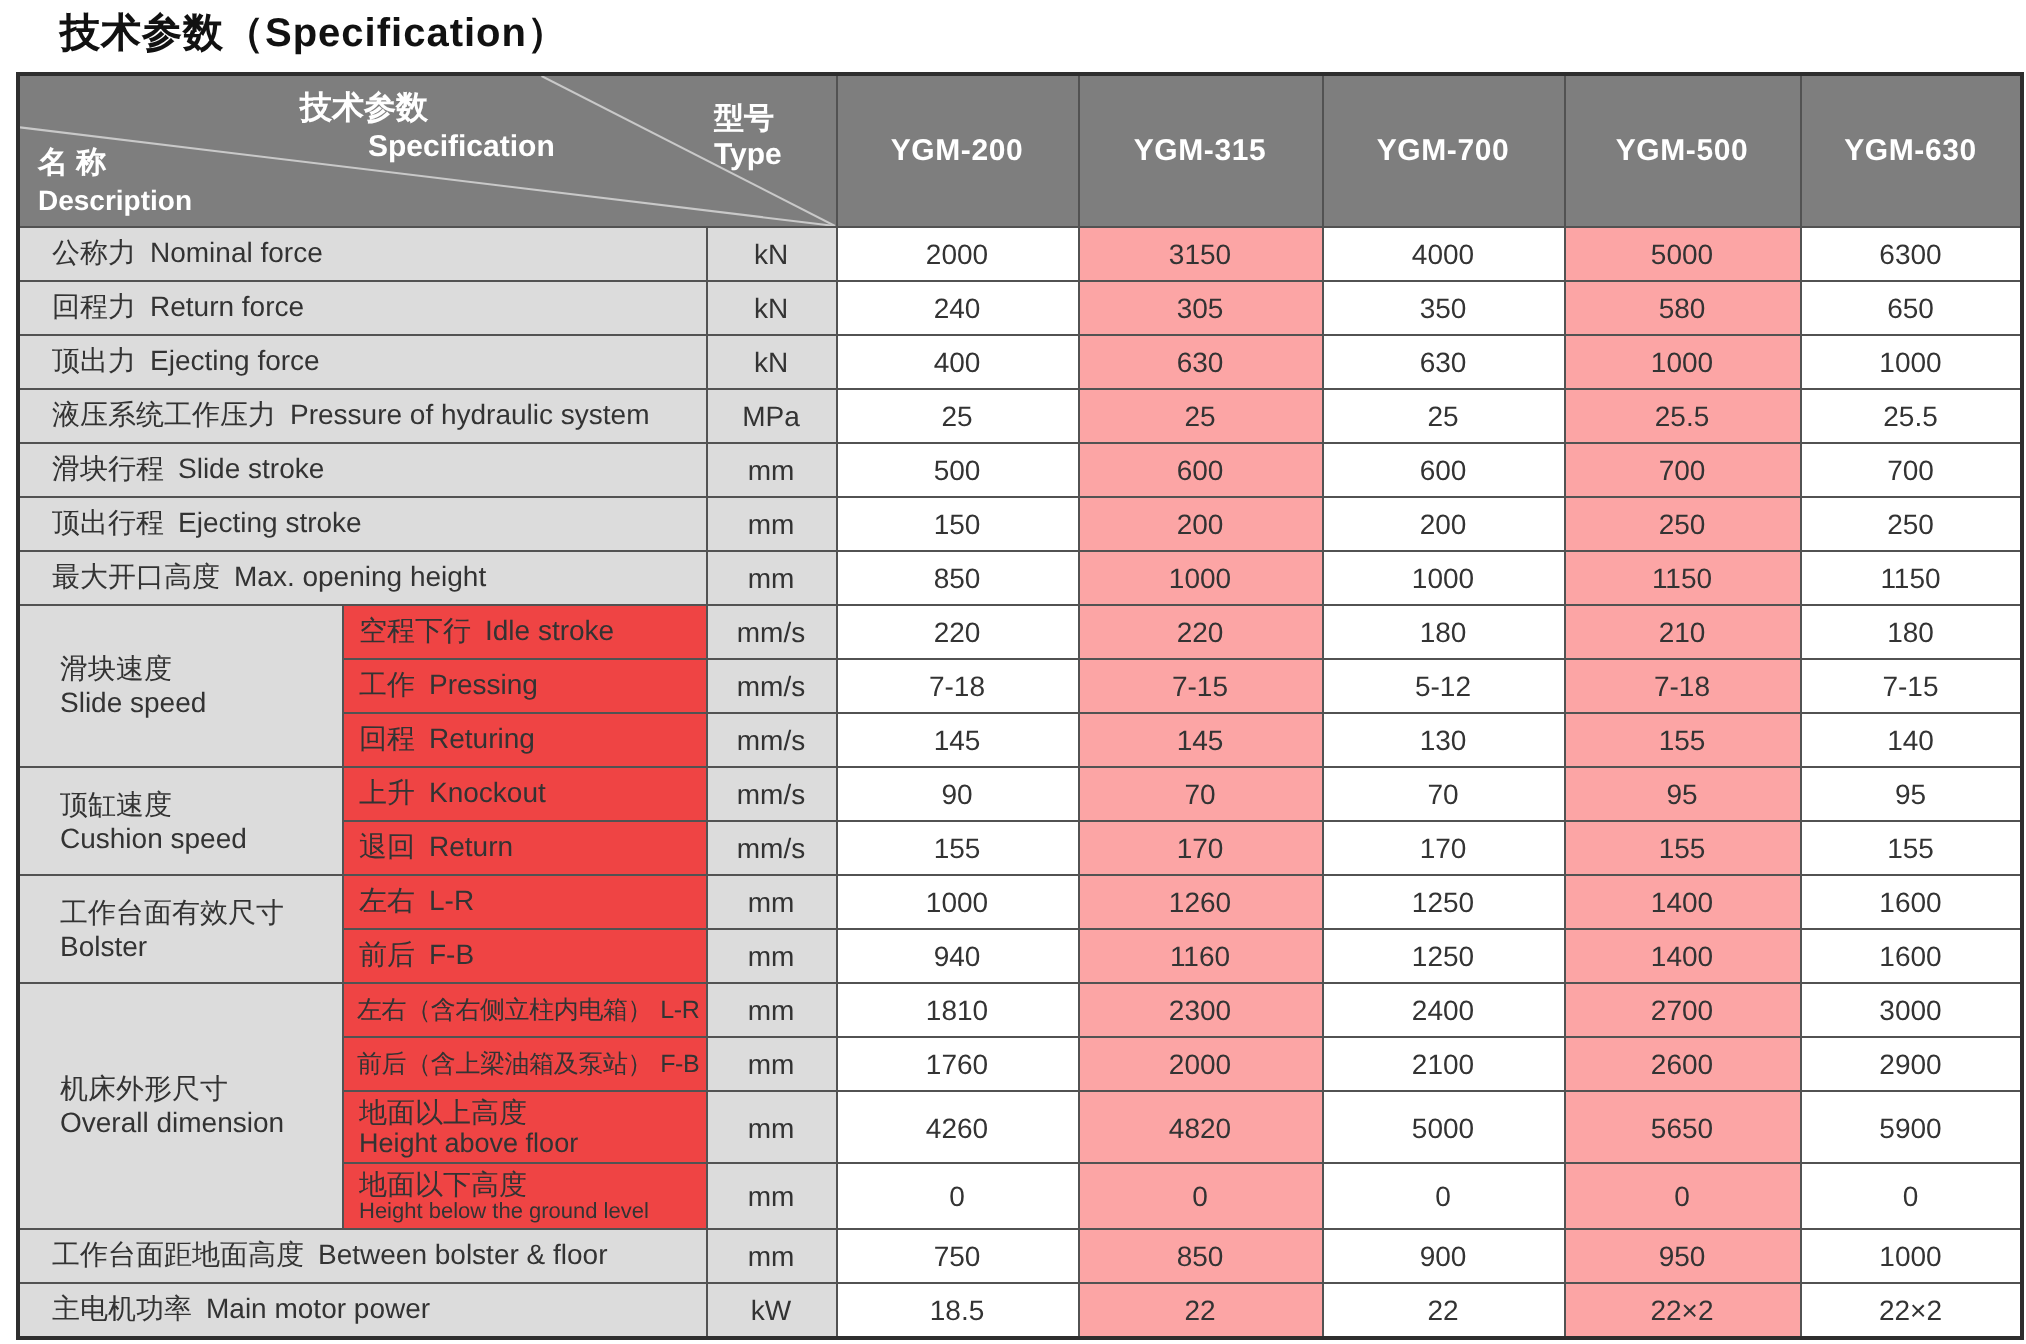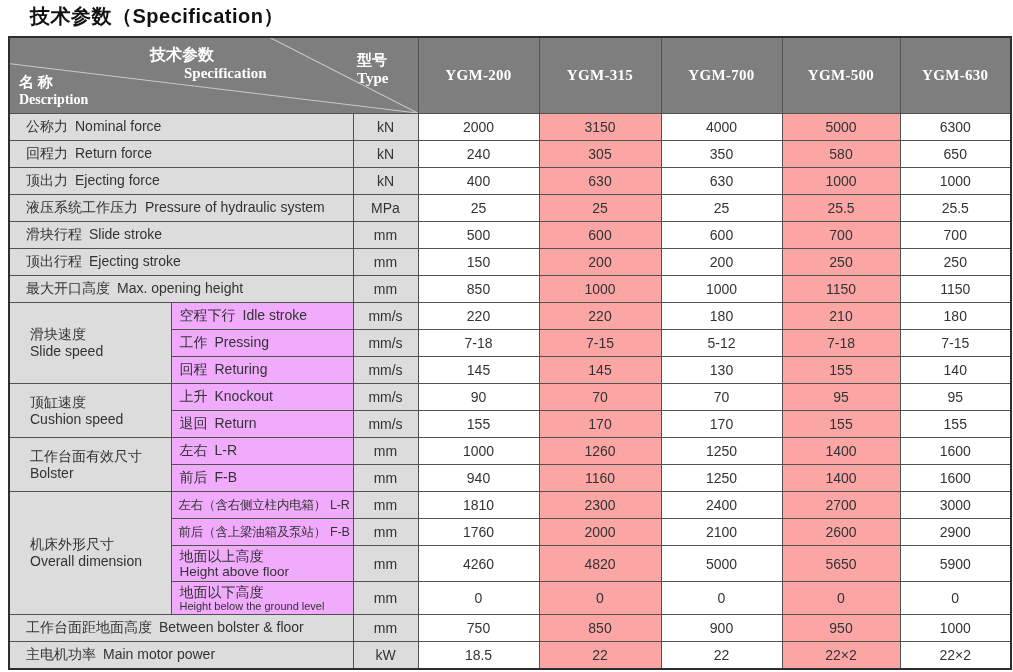--- a/index.html
+++ b/index.html
@@ -12,36 +12,36 @@
     position:absolute;left:6px;top:3px;font-size:20px;font-weight:bold;color:#111;
     letter-spacing:.5px;
     margin-left:24px;
   }
   table.spec{
     position:absolute;left:8px;top:36px;border-collapse:collapse;table-layout:fixed;
     border:2px solid #2e2e2e;
   }
   table.spec td{border:1px solid #525252;vertical-align:middle;overflow:hidden;}
   
-  tr.header-row td{background:#7e7e7e;color:#fff;font-weight:bold;height:73px;font-family:Liberation Serif, serif;}
+  tr.header-row td{background:#7e7e7e;color:#fff;font-weight:bold;height:73px;}
   td.model-cell{text-align:center;font-size:15px;letter-spacing:.3px;}
   td.diag-cell{position:relative;padding:0;}
   .diag-svg{position:absolute;left:0;top:0;width:100%;height:100%;}
   .hd-param{position:absolute;left:140px;top:7px;font-size:16px;line-height:19px;}
   .hd-param .en{margin-left:34px;font-size:15px;}
   .hd-name{position:absolute;left:9px;bottom:4px;font-size:15px;line-height:18px;}
   .hd-name .en{font-size:14px;}
   .hd-type{position:absolute;left:347px;top:13px;font-size:15px;line-height:18px;}
   
   tbody td{font-size:14px;color:#333;}
   tbody tr{height:27px;}
   tr.h36{height:36px;}
   tr.h33{height:33px;}
   td.label-cell{background:#dcdcdc;padding-left:16px;white-space:nowrap;}
-  td.sub-label-cell{background:#f0abfc;padding-left:8px;white-space:nowrap;}
+  td.sub-label-cell{background:#ef4444;padding-left:8px;white-space:nowrap;}
   td.group-label{background:#dcdcdc;padding-left:20px;line-height:17px;}
   td.unit-cell{background:#dcdcdc;text-align:center;}
   td.val{background:#ffffff;text-align:center;}
   td.val.alt{background:#fca5a5;}
   .en-gap{margin-left:7px;}
   td.compact{font-size:12.5px;letter-spacing:-0.2px;padding-left:7px;}
   td.compact .en-gap{margin-left:4px;}
   td.stacked{line-height:16px;}
   .en-line{font-size:13.5px;}
   .en-small{font-size:11px;line-height:13px;}

